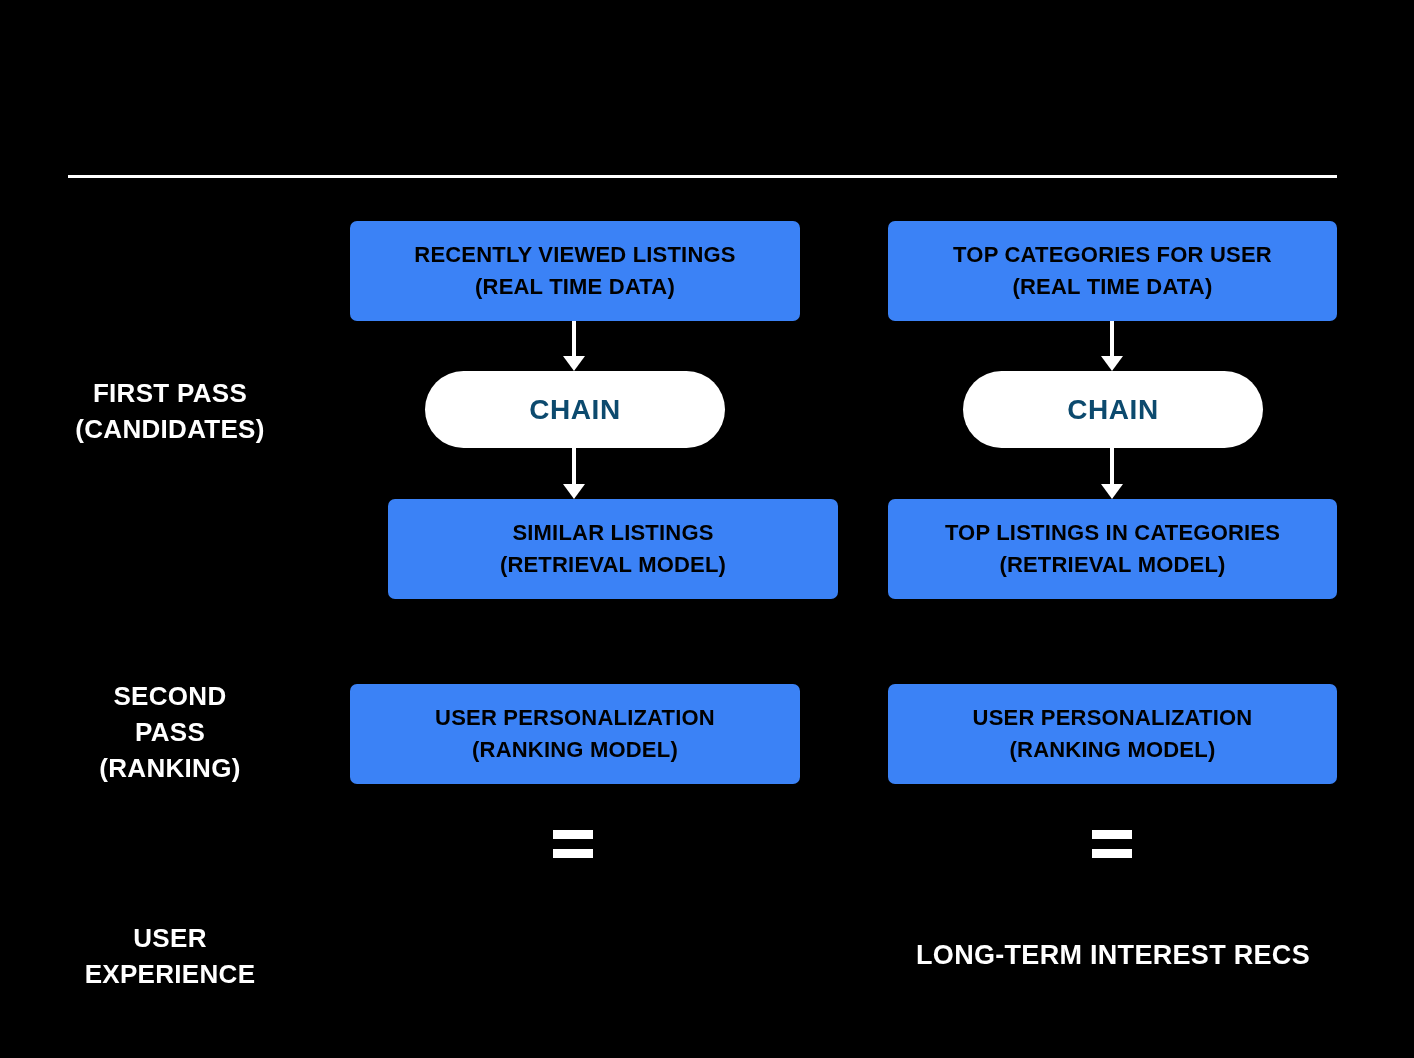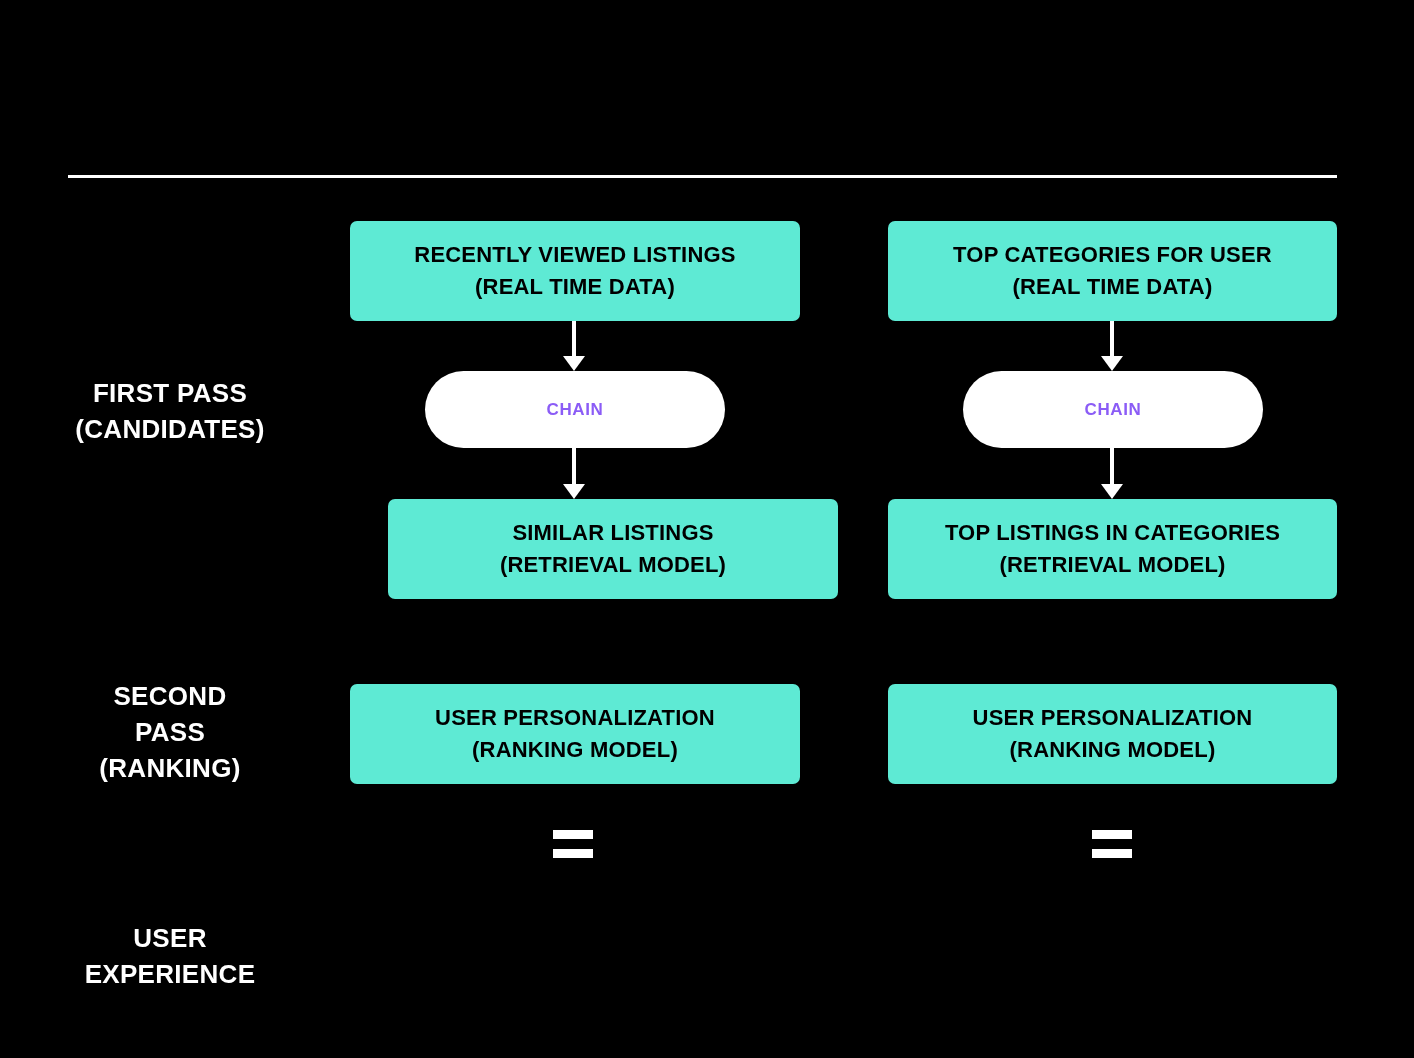--- a/index.html
+++ b/index.html
@@ -56,21 +56,21 @@
     text-transform: uppercase;
     white-space: pre-line;
   }
   #stage-first  { left: 20px; top: 375px; width: 300px; }
   #stage-second { left: 20px; top: 678px; width: 300px; }
   #stage-ux     { left: 20px; top: 920px; width: 300px; }
 
   
   .node-box {
     position: absolute;
-    background: #5eead4;
+    background: #3b82f6;
     border-radius: 7px;
     display: flex;
     align-items: center;
     justify-content: center;
     text-align: center;
     box-sizing: border-box;
   }
   .node-box .node-text {
     color: #000000;
     font-weight: bold;
@@ -92,23 +92,23 @@
   
   .pill {
     position: absolute;
     background: #ffffff;
     border-radius: 999px;
     display: flex;
     align-items: center;
     justify-content: center;
   }
   .pill .pill-text {
-    color: #8b5cf6;
-    font-weight: bold;
-    font-size: 17px;
+    color: #0c4a6e;
+    font-weight: bold;
+    font-size: 28px;
     letter-spacing: 0.6px;
     text-transform: uppercase;
   }
   #pill-chain-1 { left: 425px; top: 371px; width: 300px; height: 77px; }
   #pill-chain-2 { left: 963px; top: 371px; width: 300px; height: 77px; }
 
   
   .arrow {
     position: absolute;
     width: 22px;
@@ -242,14 +242,15 @@
 
   <div class="equals" id="equals-1">
     <div class="bar top"></div>
     <div class="bar bottom"></div>
   </div>
   <div class="equals" id="equals-2">
     <div class="bar top"></div>
     <div class="bar bottom"></div>
   </div>
 
+  <div class="outcome" id="outcome-2">LONG-TERM INTEREST RECS</div>
 
 </div>
 
 </body></html>

